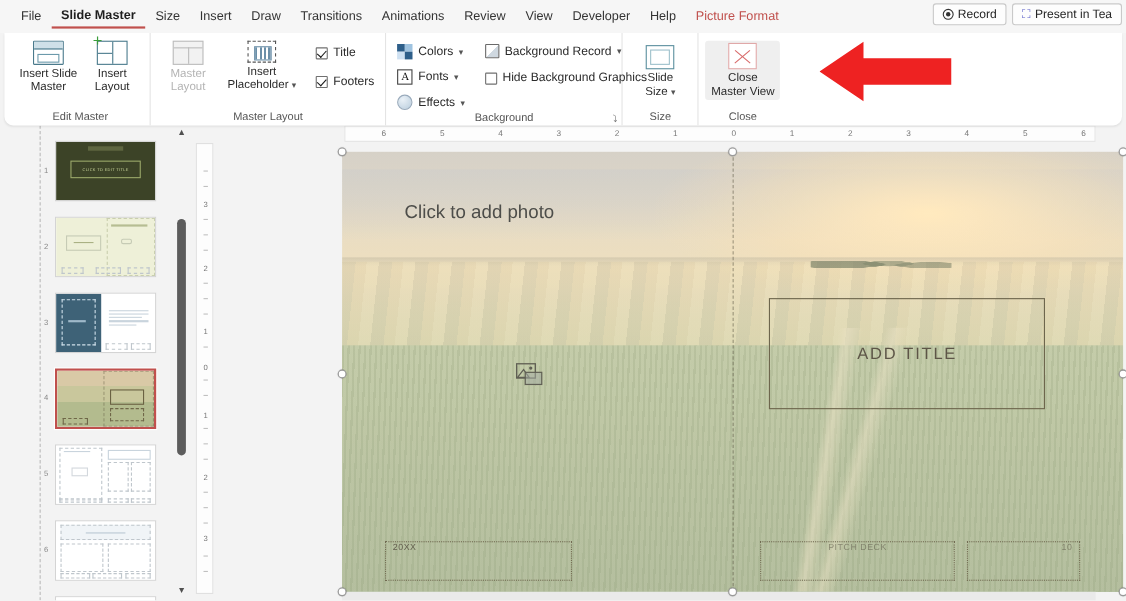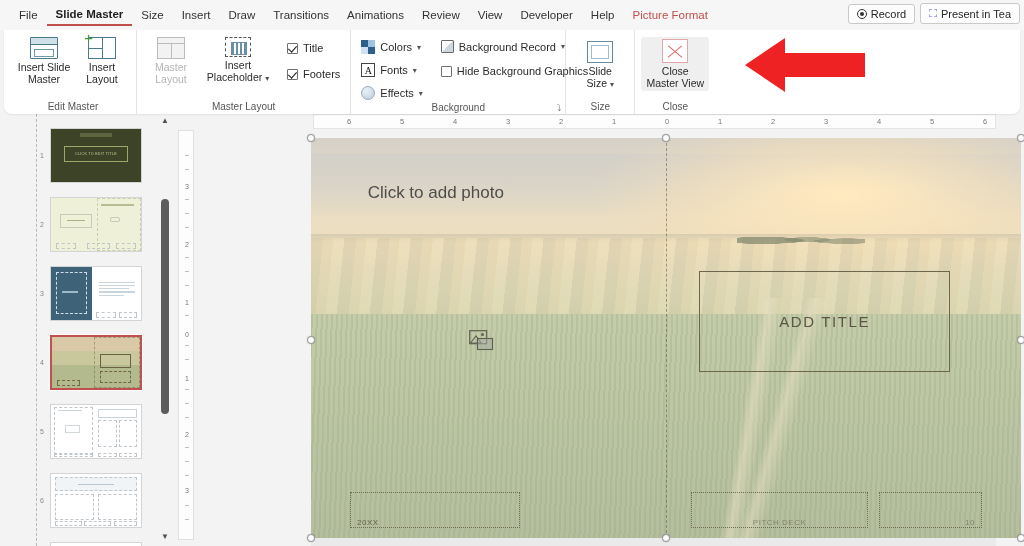--- a/index.html
+++ b/index.html
@@ -294,21 +294,21 @@
   .ph-body {
     position:absolute; left:54.7%; top:65.5%; width:35.3%; height:26%;
     border: 1px dotted #6f6748;
   }
   .ph-body .bt {
     position:absolute; left:0; right:0; top:4px; text-align:center;
     font-size:10.5px; font-weight:bold; letter-spacing:.9px; color:#4e4736;
   }
   .ph-foot {
     position:absolute; border:1px dotted #6f6748;
-    display:flex; align-items:flex-end;
+    display:flex; align-items:flex-start;
   }
   .ph-foot span { font-size:8px; color:#5f5a46; letter-spacing:.5px; padding-left:6px; }
   .ph-foot.center span { width:100%; text-align:center; padding:0; opacity:.62;}
   .ph-foot.right span { width:100%; text-align:right; padding-right:6px; opacity:.62;}
 
   .guide-v {
     position:absolute; left:50%; top:0; bottom:0; width:0;
     border-left:1px dashed rgba(90,85,60,.55);
   }
 

